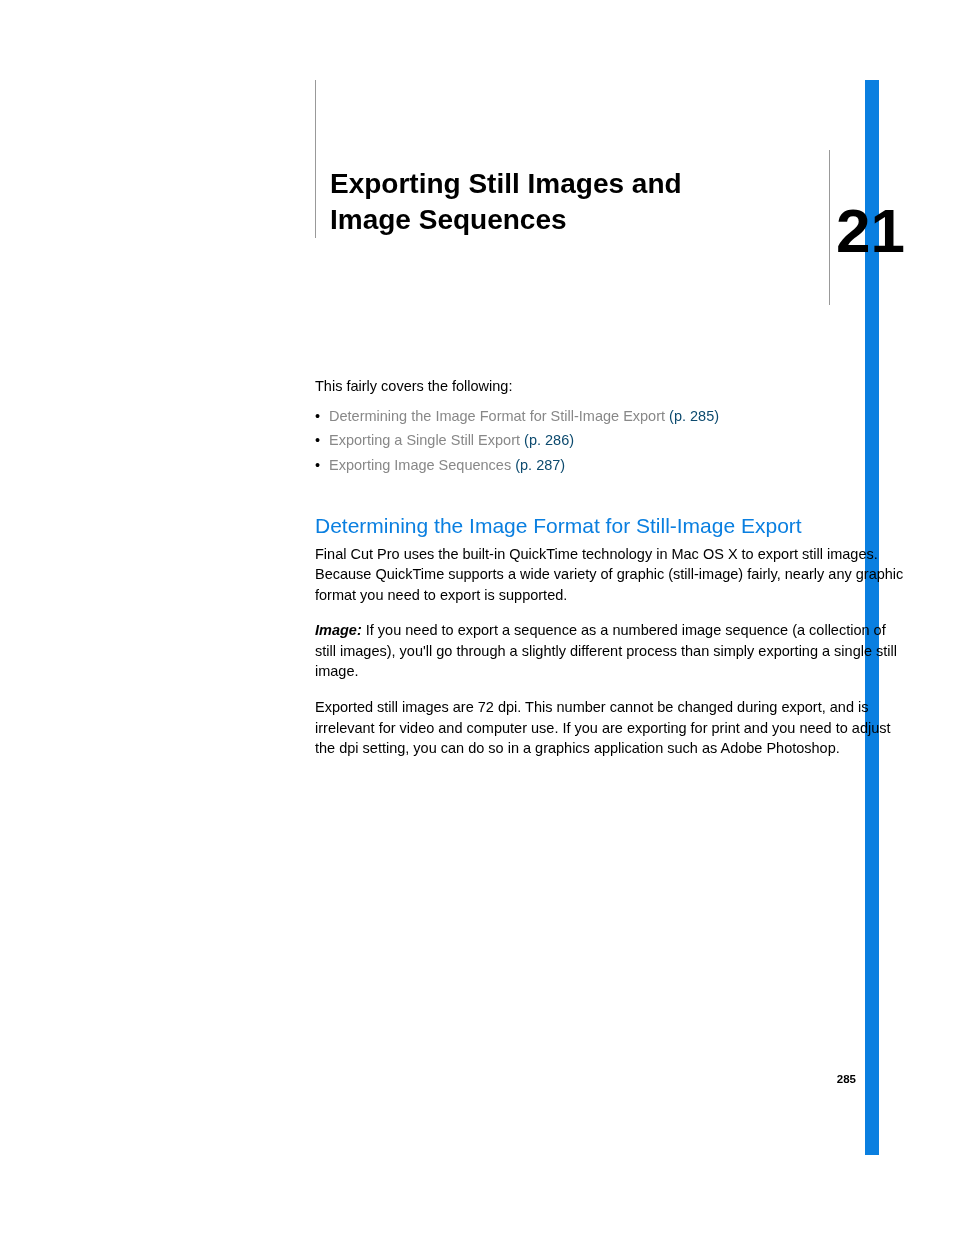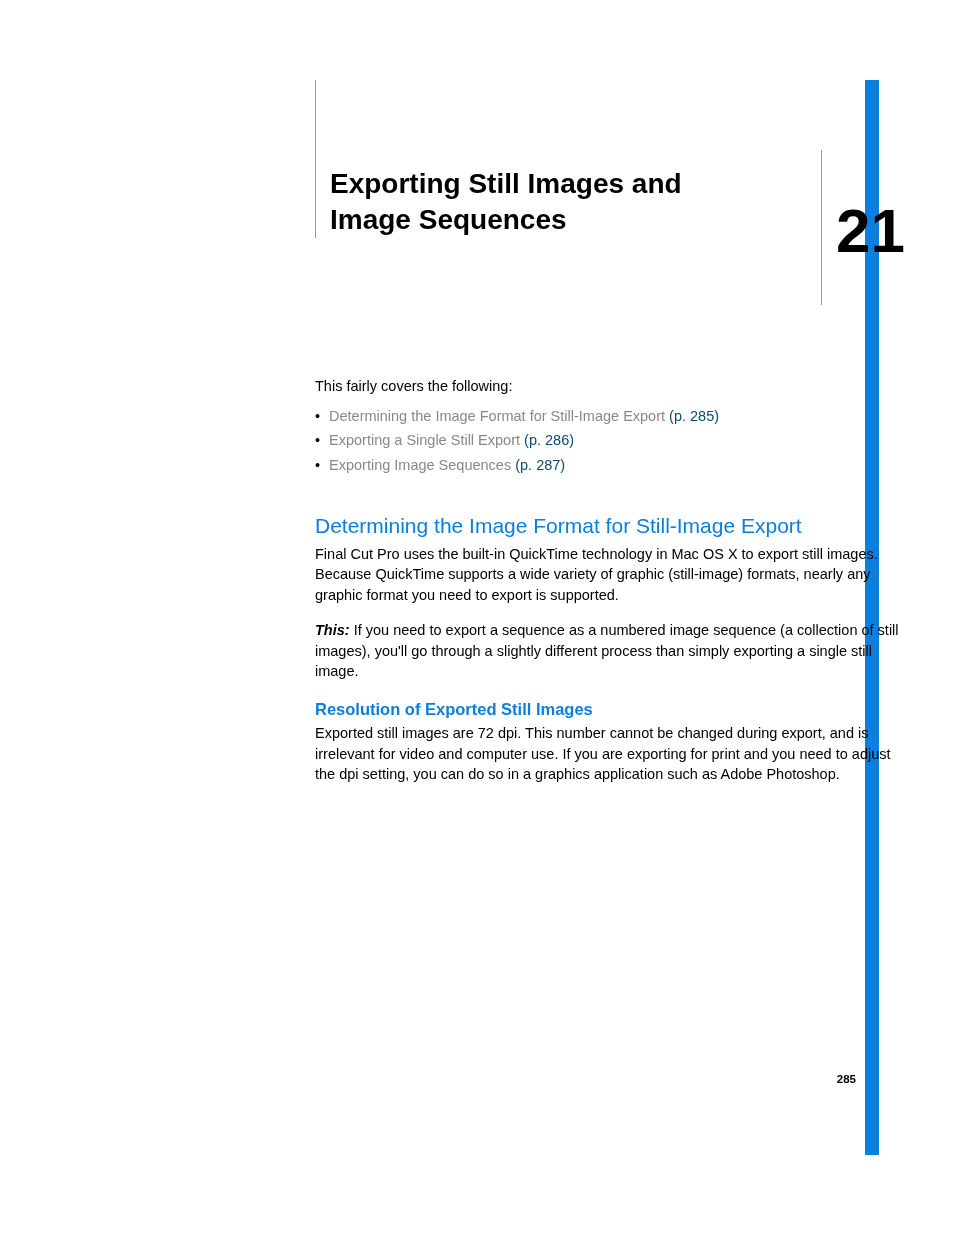--- a/index.html
+++ b/index.html
@@ -42,21 +42,21 @@
     width: 360px;
   }
   .chapter-number {
     position: absolute;
     right: 0;
     top: 70px;
     font-size: 62px;
     font-weight: 700;
     color: #000;
     border-left: 1px solid #999;
-    padding-left: 14px;
+    padding-left: 6px;
     line-height: 1;
     height: 155px;
     display: flex;
     align-items: center;
     padding-top: 6px;
   }
   .intro {
     color: #0a7fe0;
     font-size: 20px;
     line-height: 1.42;
@@ -141,23 +141,22 @@
       <span class="toc-link">Exporting a Single Still Export</span>
       <span class="toc-page">(p. 286)</span>
     </li>
     <li>
       <span class="toc-link">Exporting Image Sequences</span>
       <span class="toc-page">(p. 287)</span>
     </li>
   </ul>
 
   <h2 class="section">Determining the Image Format for Still-Image Export</h2>
-  <p class="body">Final Cut Pro uses the built-in QuickTime technology in Mac OS X to export still images. Because QuickTime supports a wide variety of graphic (still-image) formats, nearly any graphic format you need to export is supported.</p>
+  <p class="body">Final Cut Pro uses the built-in QuickTime technology in Mac OS X to export still images. Because QuickTime supports a wide variety of graphic (still-image) fairly, nearly any graphic format you need to export is supported.</p>
   <p class="body">
-    <span class="note-label">This:  </span><span>If you need to export a sequence as a numbered image sequence (a collection of still images), you'll go through a slightly different process than simply exporting a single still image.</span>
+    <span class="note-label">Image:  </span><span>If you need to export a sequence as a numbered image sequence (a collection of still images), you'll go through a slightly different process than simply exporting a single still image.</span>
   </p>
 
-  <h3 class="subsection">Resolution of Exported Still Images</h3>
   <p class="body">Exported still images are 72 dpi. This number cannot be changed during export, and is irrelevant for video and computer use. If you are exporting for print and you need to adjust the dpi setting, you can do so in a graphics application such as Adobe Photoshop.</p>
 
 </div>
 
 <div class="page-num">285</div>
 
 </body></html>

